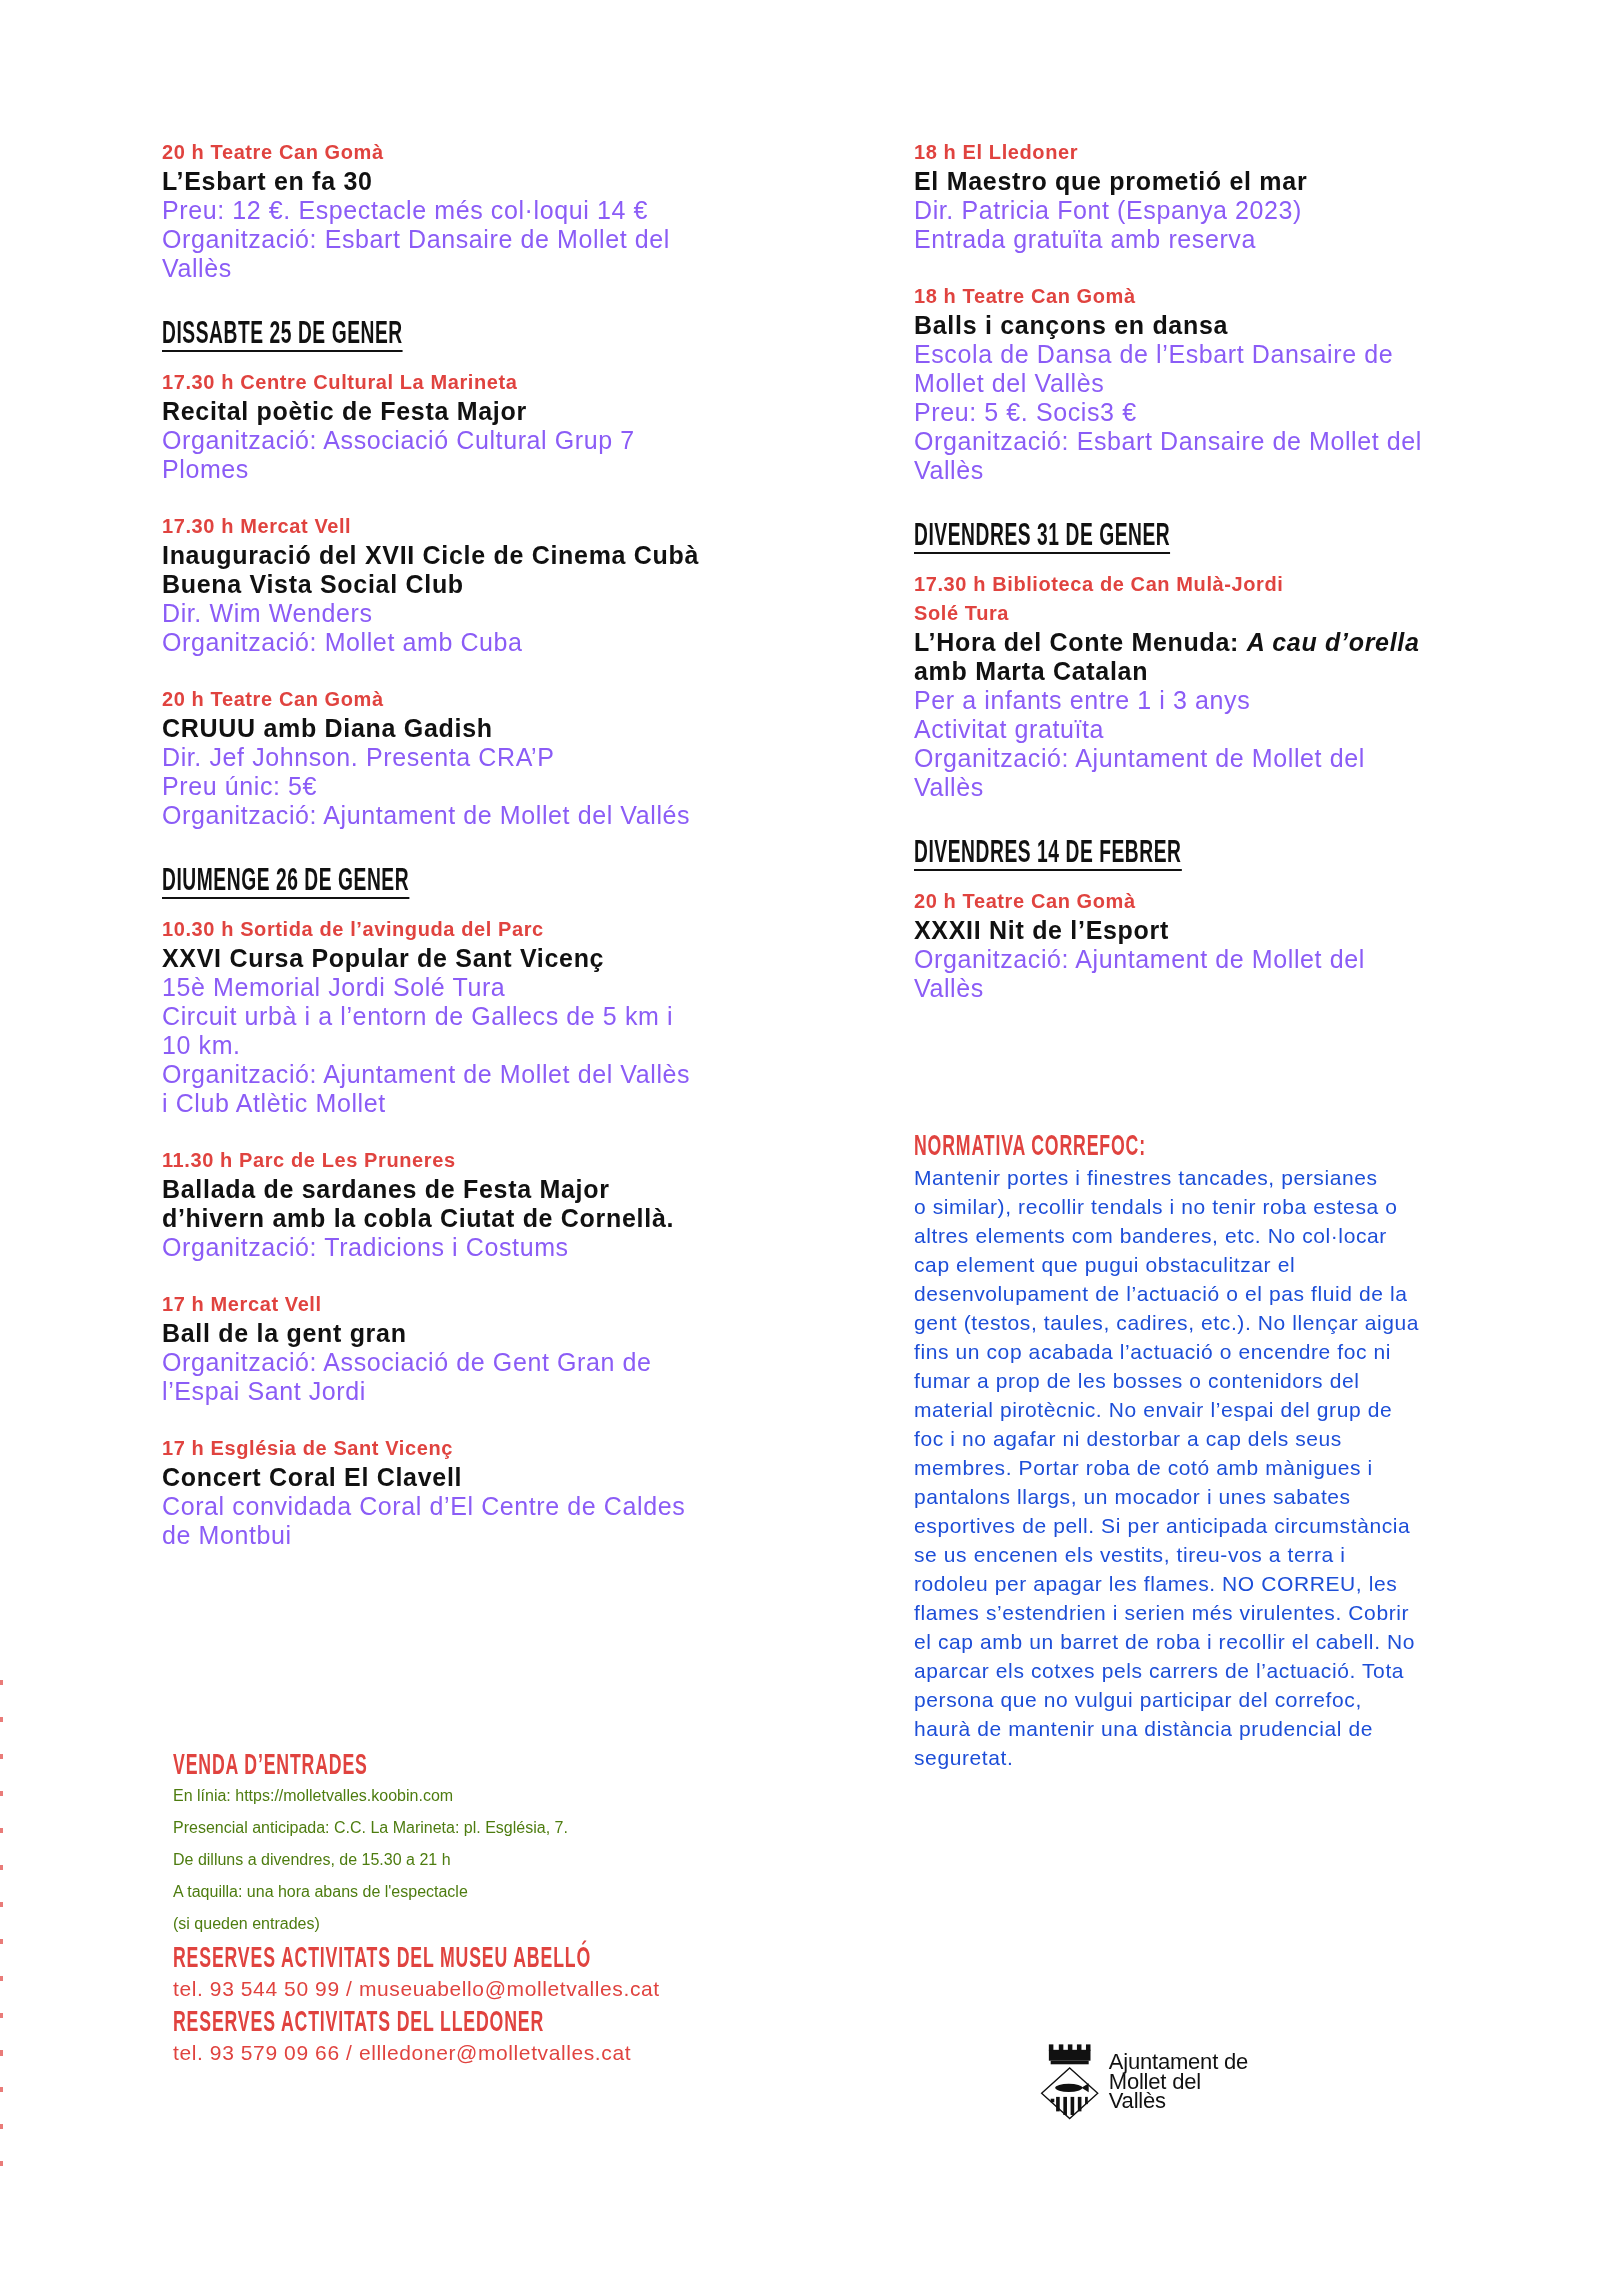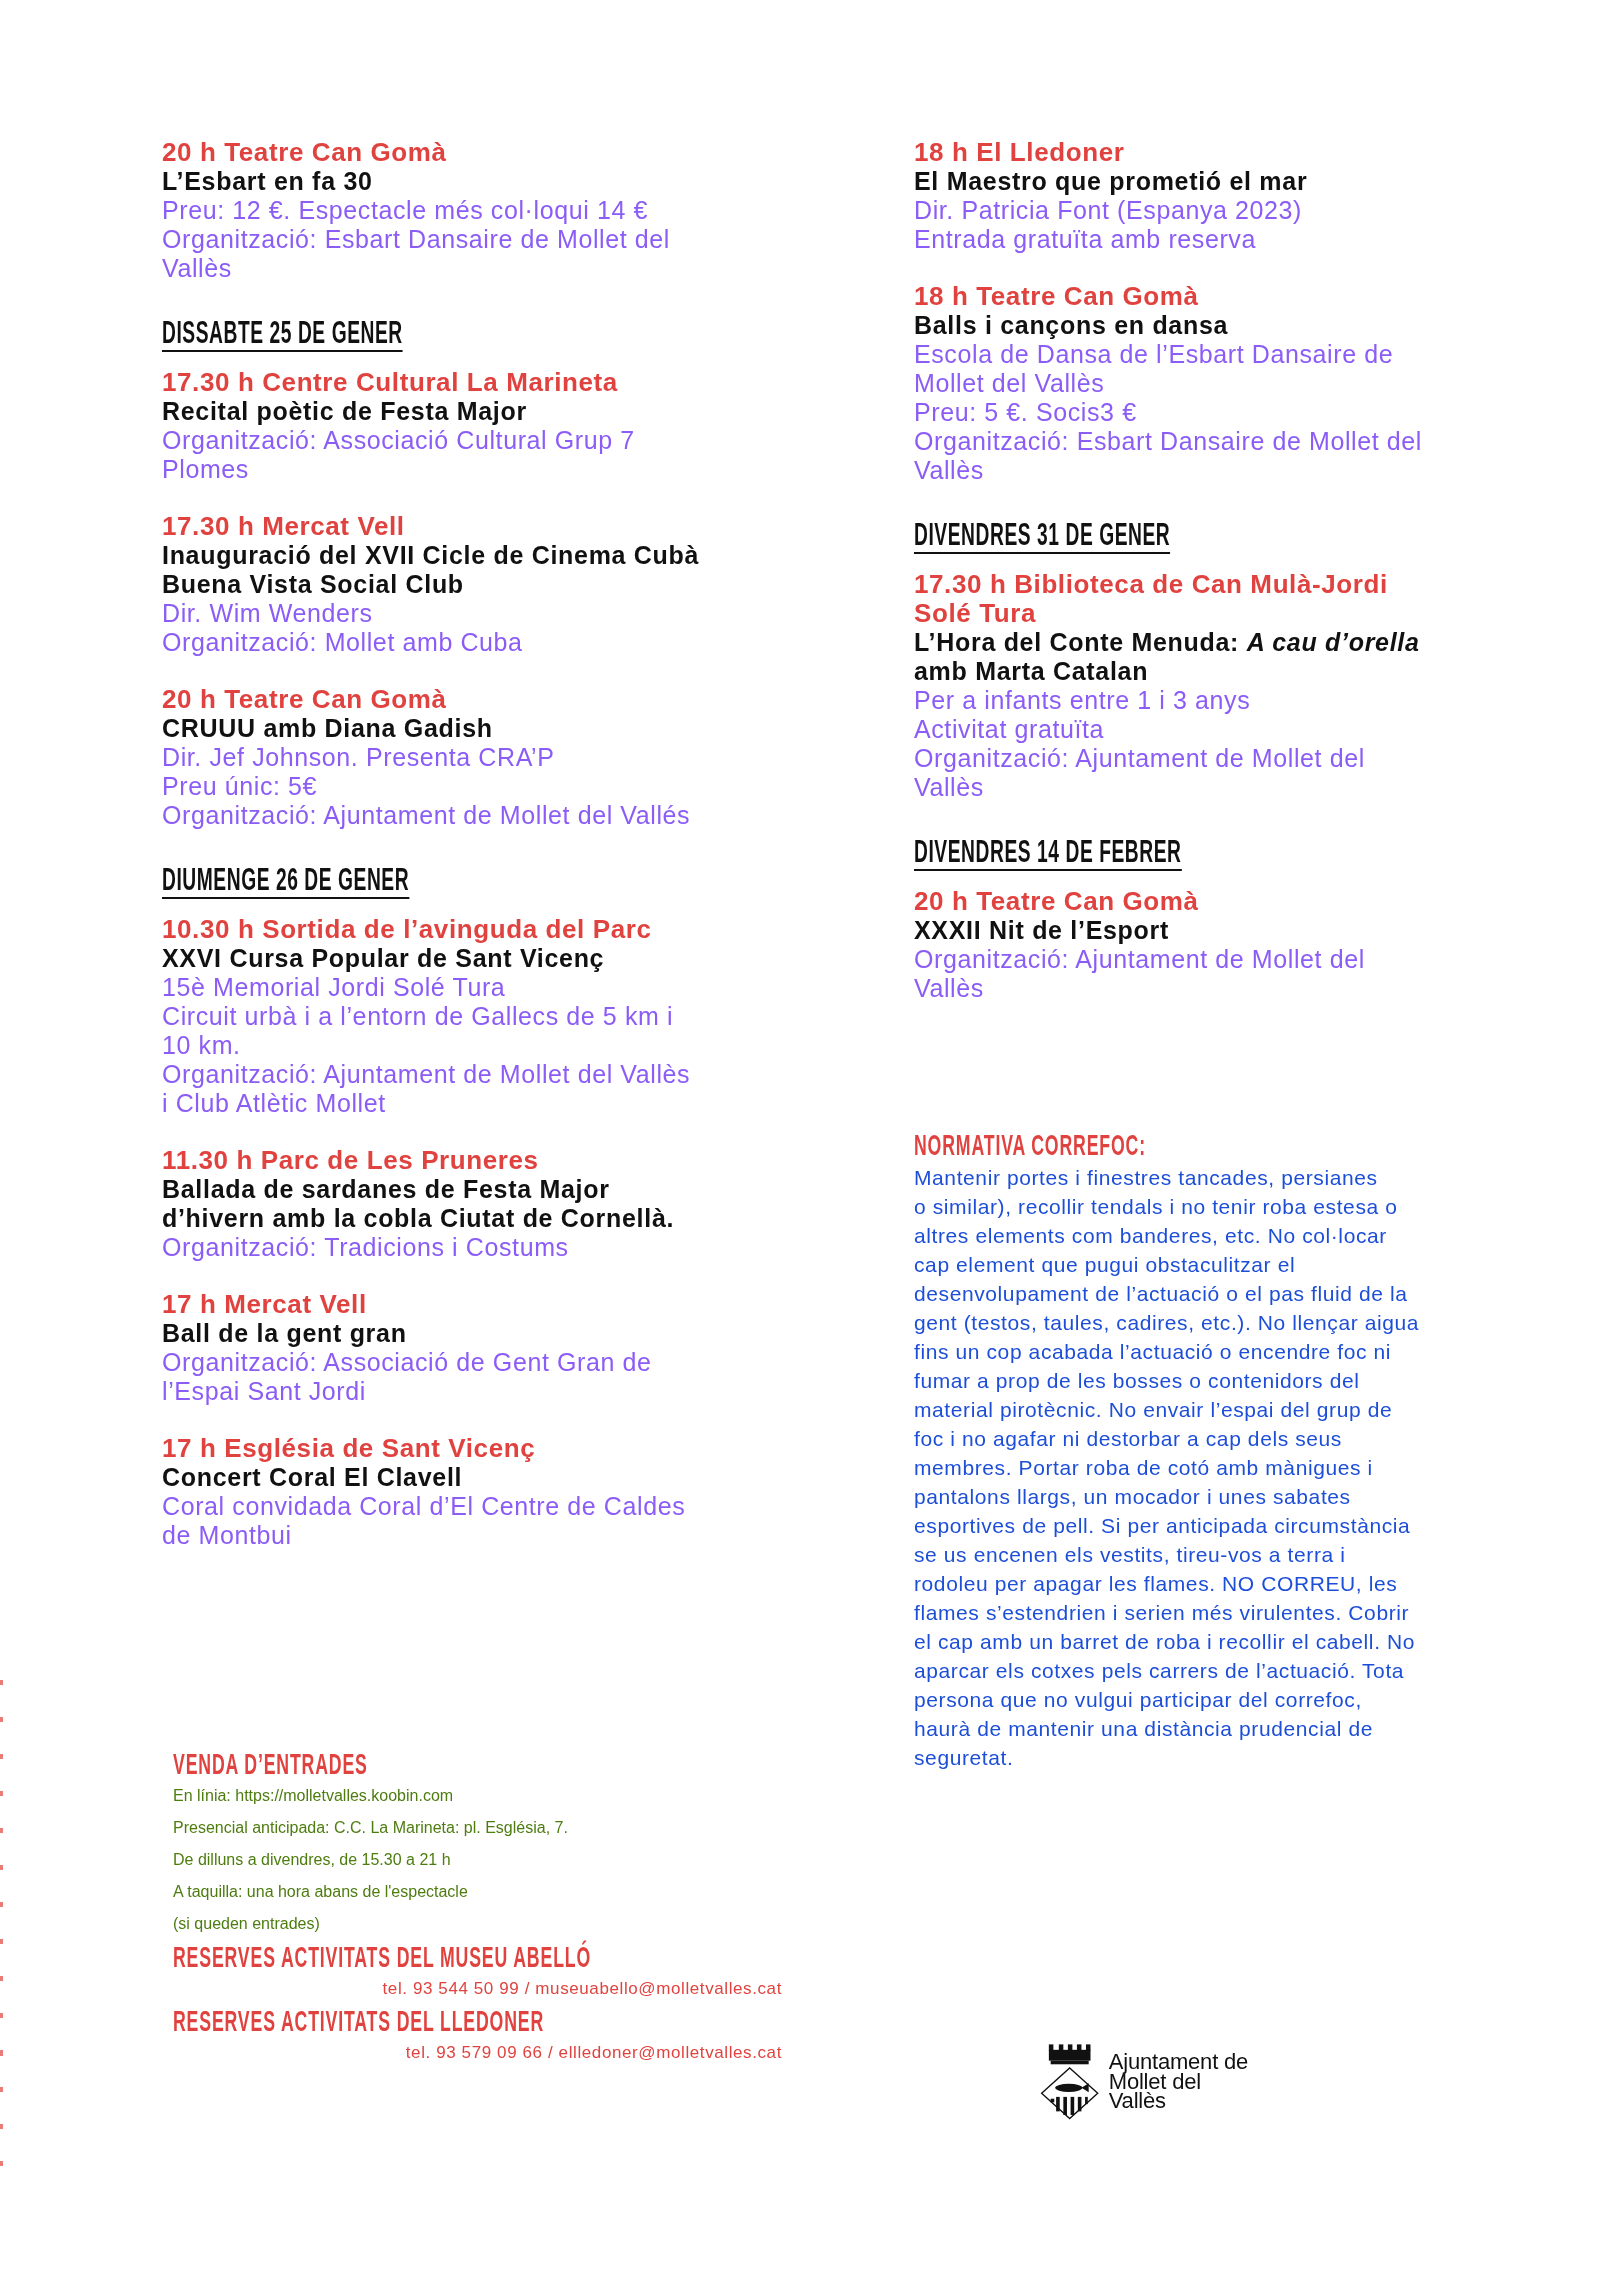--- a/index.html
+++ b/index.html
@@ -2,35 +2,35 @@
 <html style="font-size:14.8px"><head>
 <meta charset="utf-8">
 <style>
   html, body { margin:0; padding:0; background:#ffffff; }
   body { width:1620px; height:2289px; position:relative; overflow:hidden;
          font-family:"Liberation Sans", sans-serif; color:#111; }
   .col { position:absolute; top:138px; }
   .col-left { left:162px; width:628px; }
   .col-right { left:914px; width:600px; }
   .event { margin:0 0 28px 0; }
-  .ev-venue { color:#e0433f; font-weight:bold; font-size:26px; line-height:29px; letter-spacing:0.6px; }
+  .ev-venue { color:#e0433f; font-weight:bold; font-size:20px; line-height:29px; letter-spacing:0.6px; }
   .ev-title { font-weight:bold; font-size:25px; line-height:29px; letter-spacing:0.7px; color:#111; }
   .ev-title i { font-style:italic; }
   .ev-line { font-size:25px; line-height:29px; letter-spacing:0.6px; color:#8b5cf6; }
   .day-head { font-family:"Liberation Sans", sans-serif; font-weight:bold; font-size:31px; line-height:35px;
               color:#111; display:inline-block; transform:scaleX(0.62); transform-origin:left center;
               letter-spacing:0.9px; border-bottom:2.8px solid #111; padding-bottom:0px; margin:3.7px 0 24px 0; white-space:nowrap; }
   .day-wrap { height:57px; }
   .red-head { font-weight:bold; font-size:29.5px; line-height:33px; color:#e0433f; display:inline-block;
               transform:scaleX(0.6); transform-origin:left center; letter-spacing:1.4px; white-space:nowrap; }
   .norm { position:absolute; left:914px; top:1128px; width:591px; }
   .norm-body { color:#1d4ed8; font-size:21px; line-height:29px; letter-spacing:0.6px; margin-top:1.8px; }
   .tickets { position:absolute; left:173px; top:1747px; width:609px; }
   .t-line { color:#4d7c0f; font-size:16px; line-height:32px; }
-  .t-line2 { color:#e0433f; font-size:17px; line-height:31px; letter-spacing:0.6px;text-align:right; }
+  .t-line2 { color:#e0433f; font-size:21px; line-height:31px; letter-spacing:0.6px; }
   .logo { position:absolute; left:1038px; top:2040px; width:222px; height:83px; display:flex; align-items:center; }
   .logo-text { font-size:22px; line-height:19.4px; color:#111; margin-left:7.4px; letter-spacing:-0.2px; }
   .edge-strip { position:absolute; left:0; top:1680px; width:2.8px; height:498px;
                 background:repeating-linear-gradient(to bottom, #e0433f 0 5.5px, transparent 5.5px 37px); opacity:0.7; }
 </style>
 </head>
 <body>
 
 <div class="edge-strip"></div>
 

